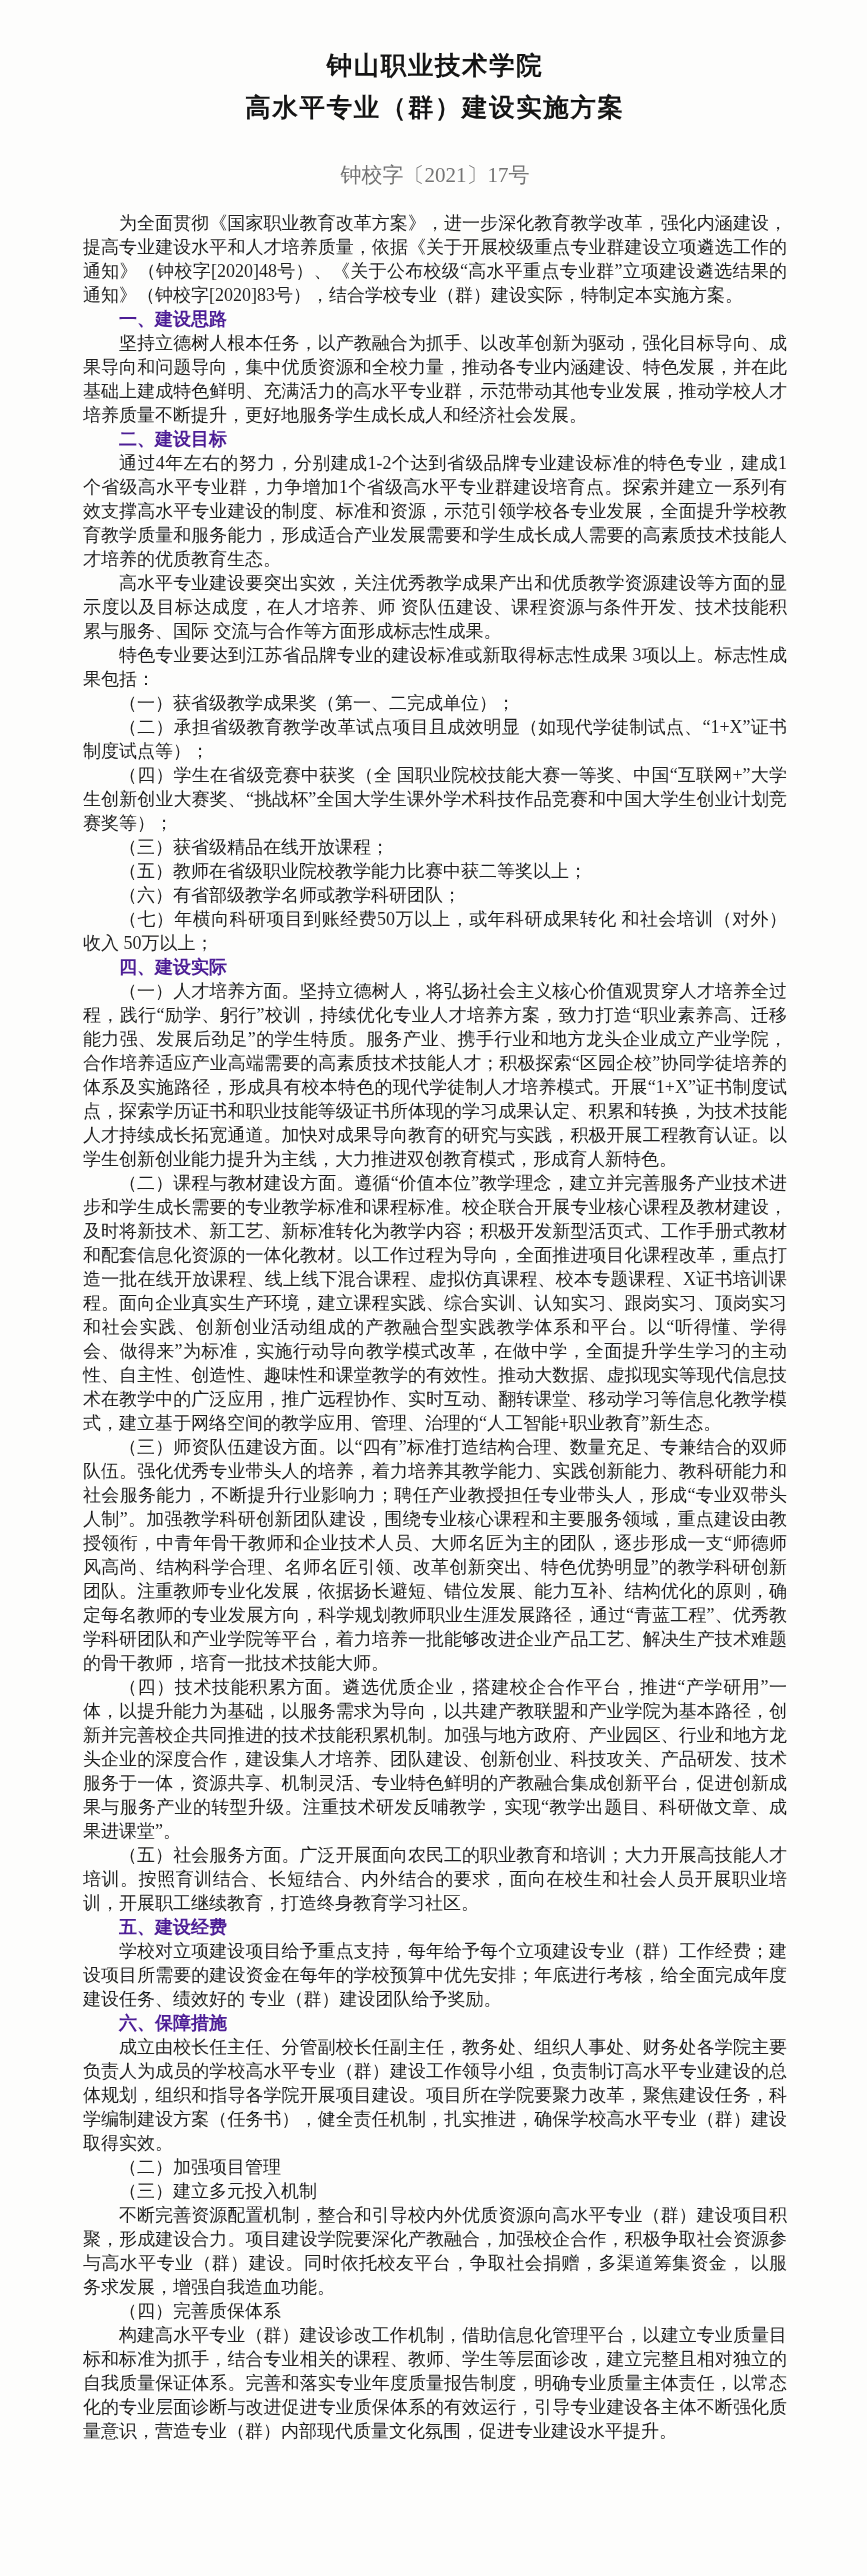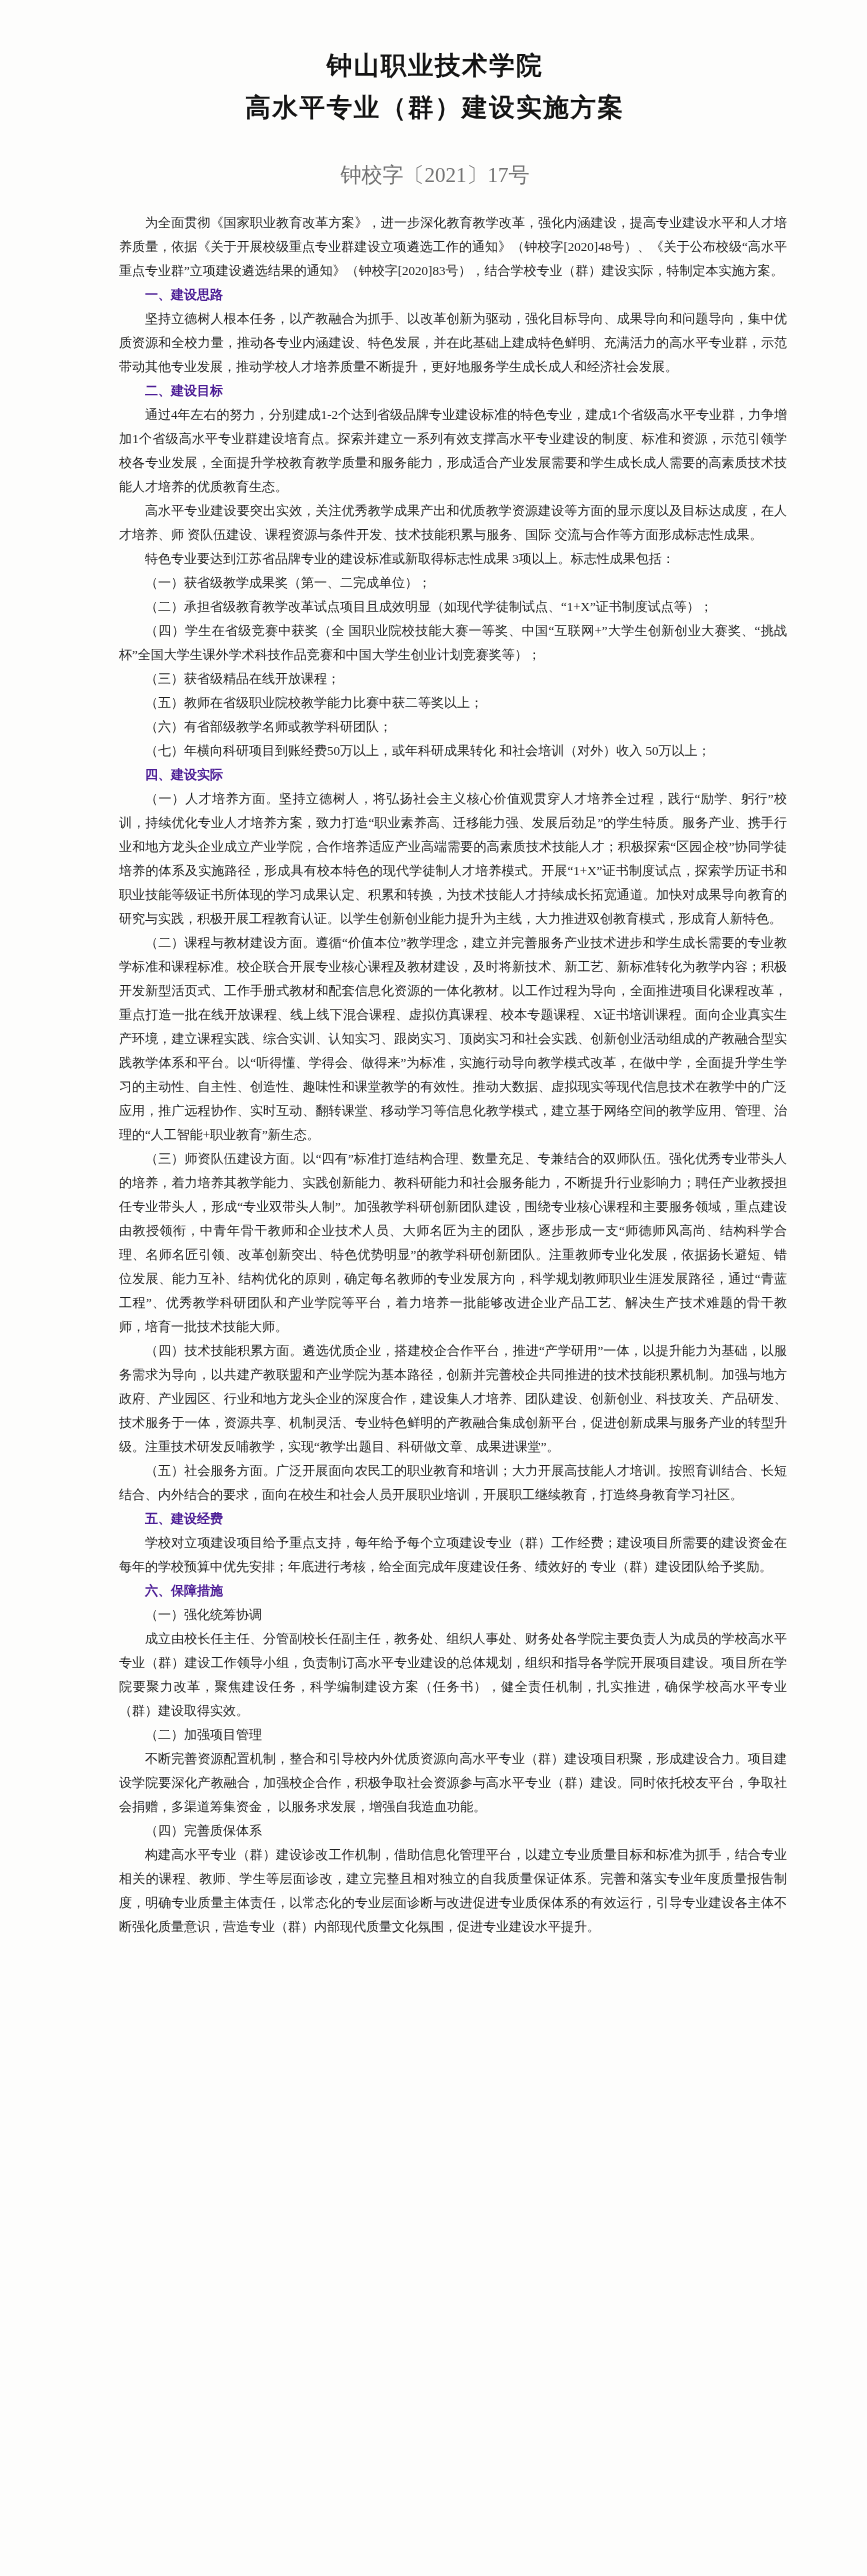--- a/index.html
+++ b/index.html
@@ -30,25 +30,24 @@
   }
   .doc-number {
     text-align: center;
     font-size: 21px;
     line-height: 20.3px;
     margin-top: 37px;
     color: #737373;
   }
   .doc-body {
     margin-top: 25.4px;
-    font-size: 13px;
+    font-size: 18px;
     line-height: 24px;
     text-align: justify;
     text-justify: inter-ideograph;
-    margin-left: 36px;
   }
   .para {
     margin: 0;
     text-indent: 2em;
   }
   .sec-heading {
     margin: 0;
     text-indent: 2em;
     font-weight: 700;
     font-family: "Liberation Sans", "DejaVu Sans", sans-serif;
@@ -85,21 +84,21 @@
       <p class="para">（七）年横向科研项目到账经费50万以上，或年科研成果转化 和社会培训（对外）收入 50万以上；</p>
       <p class="sec-heading">四、建设实际</p>
       <p class="para">（一）人才培养方面。坚持立德树人，将弘扬社会主义核心价值观贯穿人才培养全过程，践行“励学、躬行”校训，持续优化专业人才培养方案，致力打造“职业素养高、迁移能力强、发展后劲足”的学生特质。服务产业、携手行业和地方龙头企业成立产业学院，合作培养适应产业高端需要的高素质技术技能人才；积极探索“区园企校”协同学徒培养的体系及实施路径，形成具有校本特色的现代学徒制人才培养模式。开展“1+X”证书制度试点，探索学历证书和职业技能等级证书所体现的学习成果认定、积累和转换，为技术技能人才持续成长拓宽通道。加快对成果导向教育的研究与实践，积极开展工程教育认证。以学生创新创业能力提升为主线，大力推进双创教育模式，形成育人新特色。</p>
       <p class="para">（二）课程与教材建设方面。遵循“价值本位”教学理念，建立并完善服务产业技术进步和学生成长需要的专业教学标准和课程标准。校企联合开展专业核心课程及教材建设，及时将新技术、新工艺、新标准转化为教学内容；积极开发新型活页式、工作手册式教材和配套信息化资源的一体化教材。以工作过程为导向，全面推进项目化课程改革，重点打造一批在线开放课程、线上线下混合课程、虚拟仿真课程、校本专题课程、X证书培训课程。面向企业真实生产环境，建立课程实践、综合实训、认知实习、跟岗实习、顶岗实习和社会实践、创新创业活动组成的产教融合型实践教学体系和平台。以“听得懂、学得会、做得来”为标准，实施行动导向教学模式改革，在做中学，全面提升学生学习的主动性、自主性、创造性、趣味性和课堂教学的有效性。推动大数据、虚拟现实等现代信息技术在教学中的广泛应用，推广远程协作、实时互动、翻转课堂、移动学习等信息化教学模式，建立基于网络空间的教学应用、管理、治理的“人工智能+职业教育”新生态。</p>
       <p class="para">（三）师资队伍建设方面。以“四有”标准打造结构合理、数量充足、专兼结合的双师队伍。强化优秀专业带头人的培养，着力培养其教学能力、实践创新能力、教科研能力和社会服务能力，不断提升行业影响力；聘任产业教授担任专业带头人，形成“专业双带头人制”。加强教学科研创新团队建设，围绕专业核心课程和主要服务领域，重点建设由教授领衔，中青年骨干教师和企业技术人员、大师名匠为主的团队，逐步形成一支“师德师风高尚、结构科学合理、名师名匠引领、改革创新突出、特色优势明显”的教学科研创新团队。注重教师专业化发展，依据扬长避短、错位发展、能力互补、结构优化的原则，确定每名教师的专业发展方向，科学规划教师职业生涯发展路径，通过“青蓝工程”、优秀教学科研团队和产业学院等平台，着力培养一批能够改进企业产品工艺、解决生产技术难题的骨干教师，培育一批技术技能大师。</p>
       <p class="para">（四）技术技能积累方面。遴选优质企业，搭建校企合作平台，推进“产学研用”一体，以提升能力为基础，以服务需求为导向，以共建产教联盟和产业学院为基本路径，创新并完善校企共同推进的技术技能积累机制。加强与地方政府、产业园区、行业和地方龙头企业的深度合作，建设集人才培养、团队建设、创新创业、科技攻关、产品研发、技术服务于一体，资源共享、机制灵活、专业特色鲜明的产教融合集成创新平台，促进创新成果与服务产业的转型升级。注重技术研发反哺教学，实现“教学出题目、科研做文章、成果进课堂”。</p>
       <p class="para">（五）社会服务方面。广泛开展面向农民工的职业教育和培训；大力开展高技能人才培训。按照育训结合、长短结合、内外结合的要求，面向在校生和社会人员开展职业培训，开展职工继续教育，打造终身教育学习社区。</p>
       <p class="sec-heading">五、建设经费</p>
       <p class="para">学校对立项建设项目给予重点支持，每年给予每个立项建设专业（群）工作经费；建设项目所需要的建设资金在每年的学校预算中优先安排；年底进行考核，给全面完成年度建设任务、绩效好的 专业（群）建设团队给予奖励。</p>
       <p class="sec-heading">六、保障措施</p>
-      <p class="sub-heading">（一）强化统筹协调</p>
       <p class="para">成立由校长任主任、分管副校长任副主任，教务处、组织人事处、财务处各学院主要负责人为成员的学校高水平专业（群）建设工作领导小组，负责制订高水平专业建设的总体规划，组织和指导各学院开展项目建设。项目所在学院要聚力改革，聚焦建设任务，科学编制建设方案（任务书），健全责任机制，扎实推进，确保学校高水平专业（群）建设取得实效。</p>
       <p class="sub-heading">（二）加强项目管理</p>
+      <p class="sub-heading">（三）建立多元投入机制</p>
       <p class="para">不断完善资源配置机制，整合和引导校内外优质资源向高水平专业（群）建设项目积聚，形成建设合力。项目建设学院要深化产教融合，加强校企合作，积极争取社会资源参与高水平专业（群）建设。同时依托校友平台，争取社会捐赠，多渠道筹集资金， 以服务求发展，增强自我造血功能。</p>
       <p class="sub-heading">（四）完善质保体系</p>
       <p class="para">构建高水平专业（群）建设诊改工作机制，借助信息化管理平台，以建立专业质量目标和标准为抓手，结合专业相关的课程、教师、学生等层面诊改，建立完整且相对独立的自我质量保证体系。完善和落实专业年度质量报告制度，明确专业质量主体责任，以常态化的专业层面诊断与改进促进专业质保体系的有效运行，引导专业建设各主体不断强化质量意识，营造专业（群）内部现代质量文化氛围，促进专业建设水平提升。</p>
     </div>
 </div>
 
 
 </body></html>

